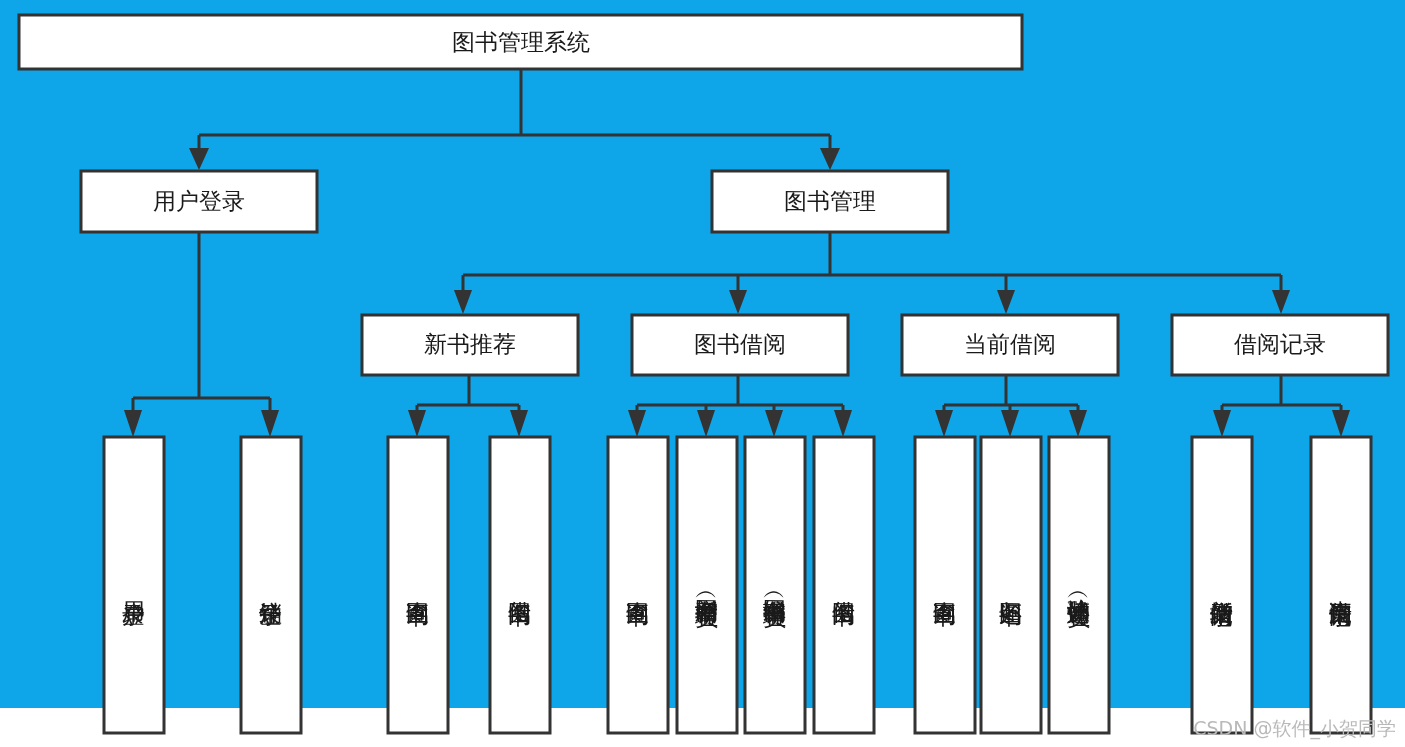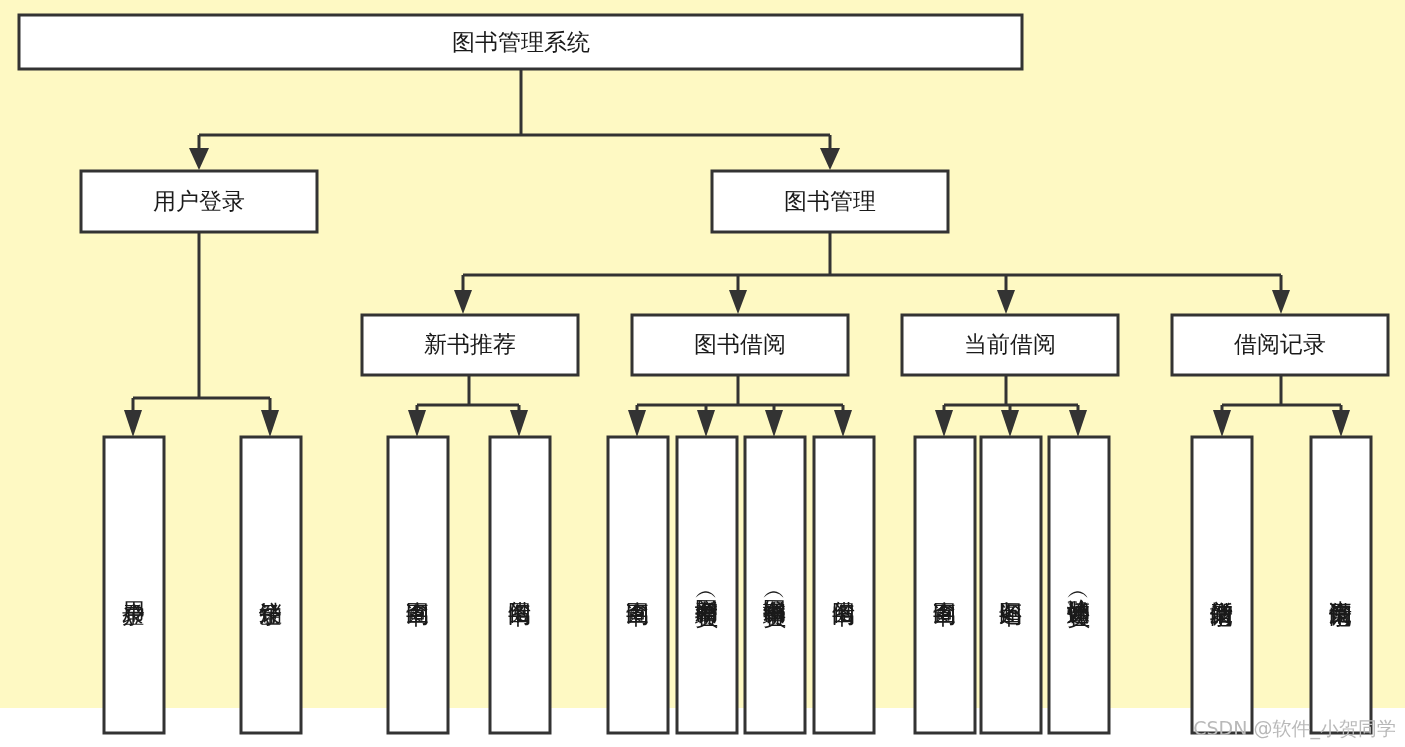--- a/index.html
+++ b/index.html
@@ -11,21 +11,21 @@
   body {
     width: 1405px;
     height: 747px;
     font-family: "DejaVu Sans", "Liberation Sans", sans-serif;
     overflow: hidden;
   }
   #diagram-root {
     position: relative;
     width: 1405px;
     height: 708px;
-    background: #fef9c3;
+    background: #0ea5e9;
   }
   svg.diagram-canvas {
     position: absolute;
     top: 0;
     left: 0;
     width: 1405px;
     height: 747px;
   }
   .node-box {
     fill: #ffffff;

